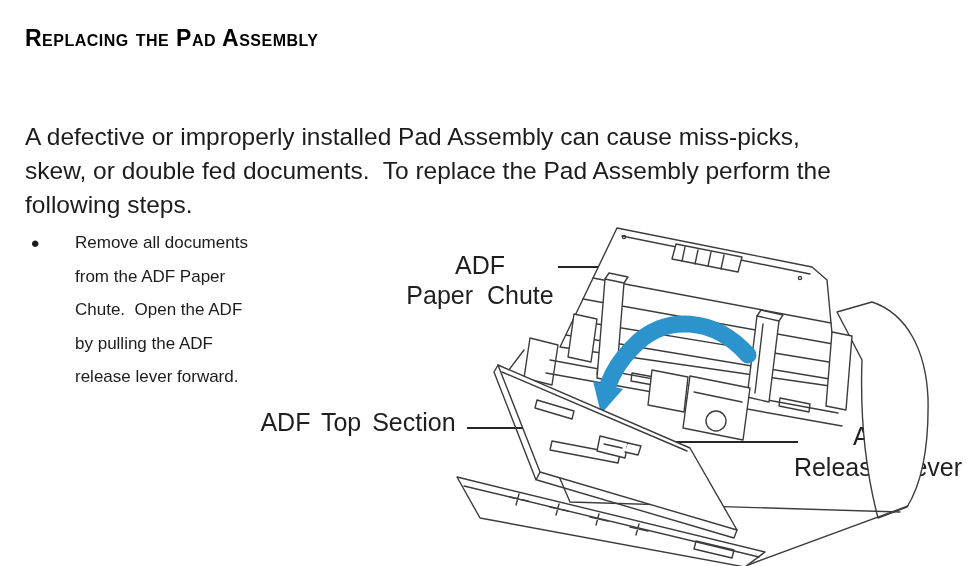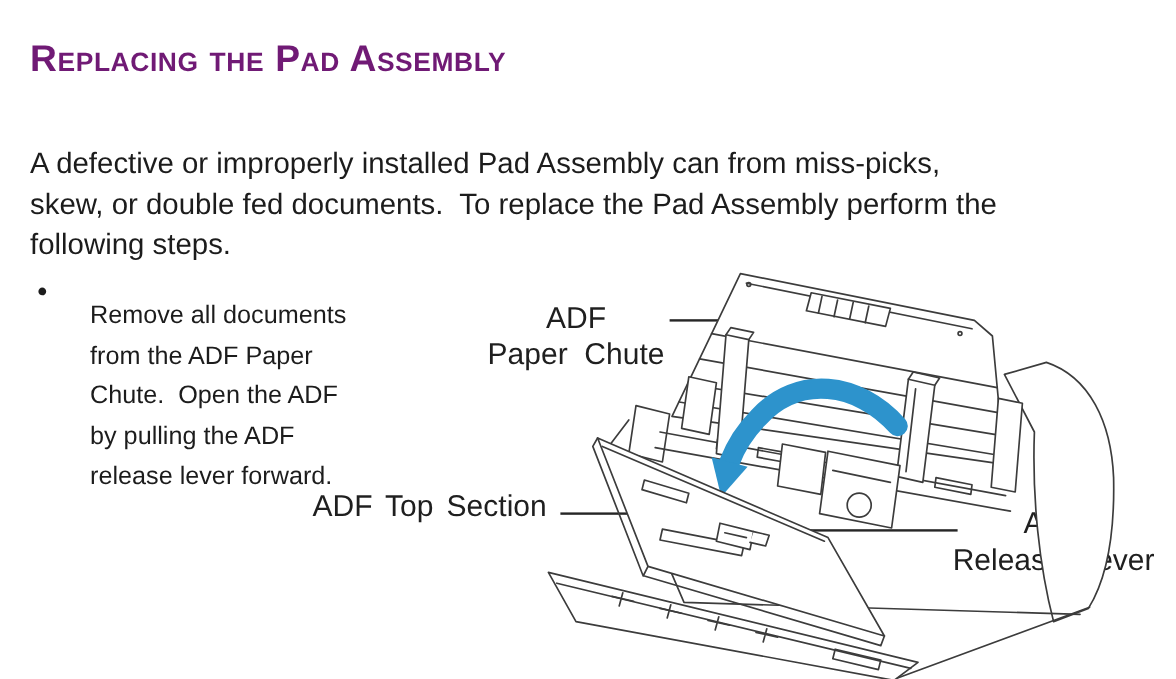--- a/index.html
+++ b/index.html
@@ -3,51 +3,51 @@
 <meta charset="utf-8">
 <style>
   html,body{margin:0;padding:0}
   body{
     width:980px;height:566px;position:relative;overflow:hidden;
     background:#ffffff;color:#1c1c1c;
     font-family:"Liberation Sans", sans-serif;
   }
   .title{
     position:absolute;left:25px;top:10px;
-    font-size:31px;font-weight:bold;font-variant:small-caps;
-    letter-spacing:.5px;color:#701a75;white-space:nowrap;text-align:right;
+    font-size:23px;font-weight:bold;font-variant:small-caps;
+    letter-spacing:.5px;color:#000000;white-space:nowrap;text-align:right;
   }
   .intro{
     position:absolute;left:25px;top:95px;width:940px;
     font-size:24.5px;line-height:34px;white-space:pre-wrap;
   }
   .bullet-marker{position:absolute;left:31px;top:230px;font-size:24px}
   .bullet-text{
-    position:absolute;left:75px;top:225px;width:320px;
-    font-size:21px;line-height:33.5px;white-space:pre-wrap;
+    position:absolute;left:75px;top:209px;width:320px;
+    font-size:17px;line-height:33.5px;white-space:pre-wrap;
   }
   .dlabel{
     position:absolute;font-size:25px;line-height:30px;color:#1f1f1f;
     word-spacing:7px;white-space:pre-line;text-align:center;
   }
   #lbl-chute{left:398px;top:250px;width:164px}
   #lbl-topsec{left:252px;top:407px;width:212px;white-space:nowrap;word-spacing:4px}
   #lbl-lever{left:782px;top:421px;width:192px;line-height:31px}
   .leader{position:absolute;height:2px;background:#262626}
   #leader-chute{left:558px;top:266px;width:80px}
   #leader-topsec{left:467px;top:427px;width:80px}
   #leader-lever{left:622px;top:441px;width:176px}
   svg.art{position:absolute;left:450px;top:200px}
 </style>
 </head>
 <body>
 
 <h1 class="title">Replacing the Pad Assembly</h1>
 
-<p class="intro">A defective or improperly installed Pad Assembly can from miss-picks,
+<p class="intro">A defective or improperly installed Pad Assembly can cause miss-picks,
 skew, or double fed documents.  To replace the Pad Assembly perform the
 following steps.</p>
 
 <span class="bullet-marker">•</span>
 <p class="bullet-text">Remove all documents
 from the ADF Paper
 Chute.  Open the ADF
 by pulling the ADF
 release lever forward.</p>
 

